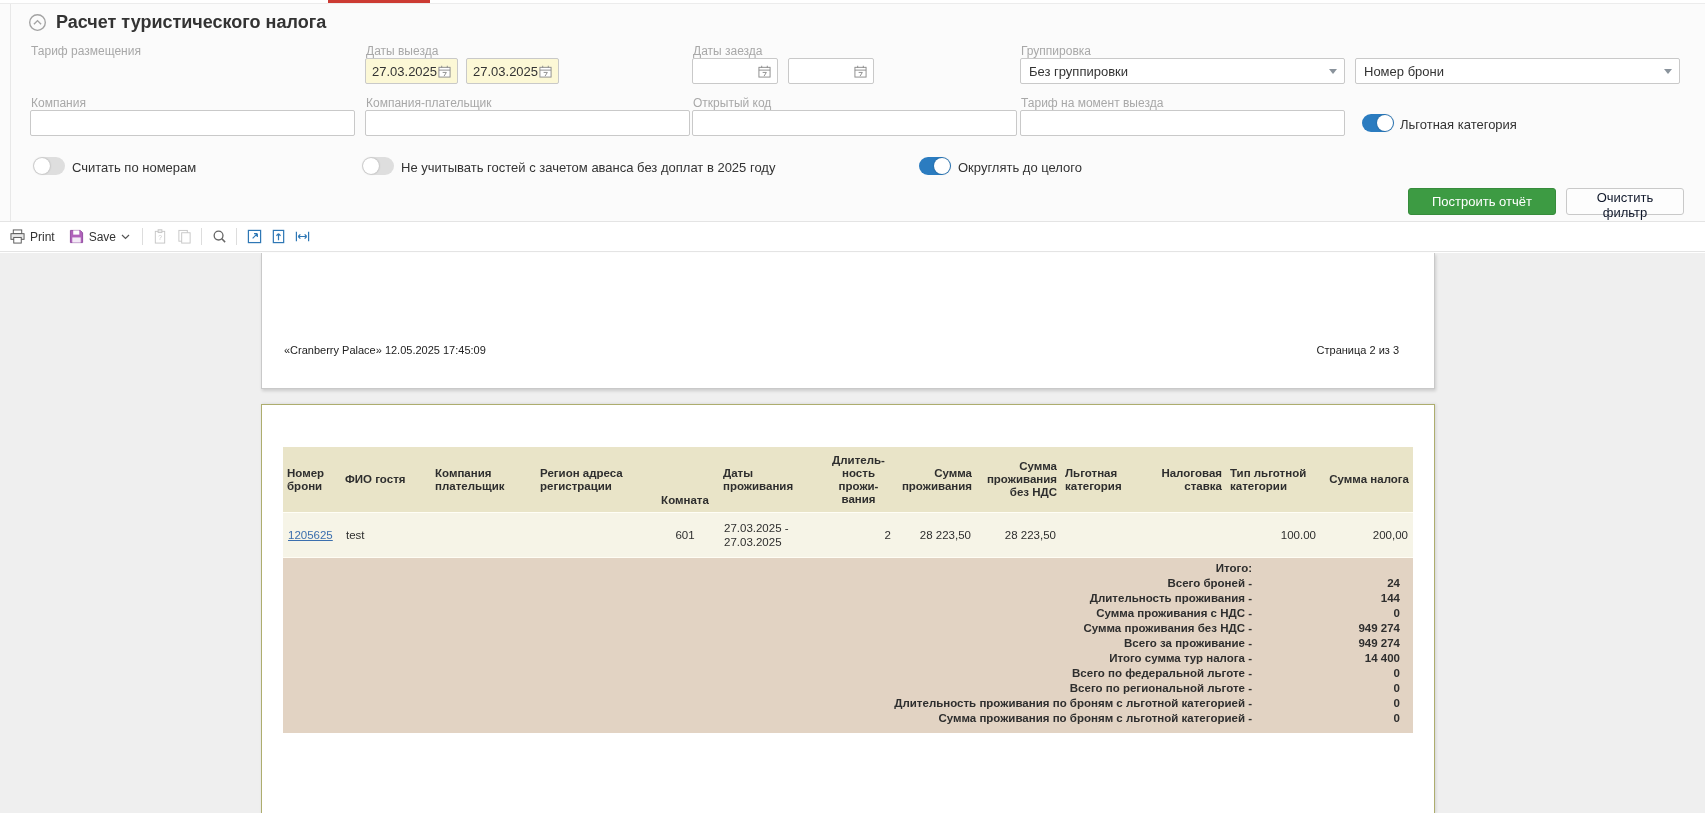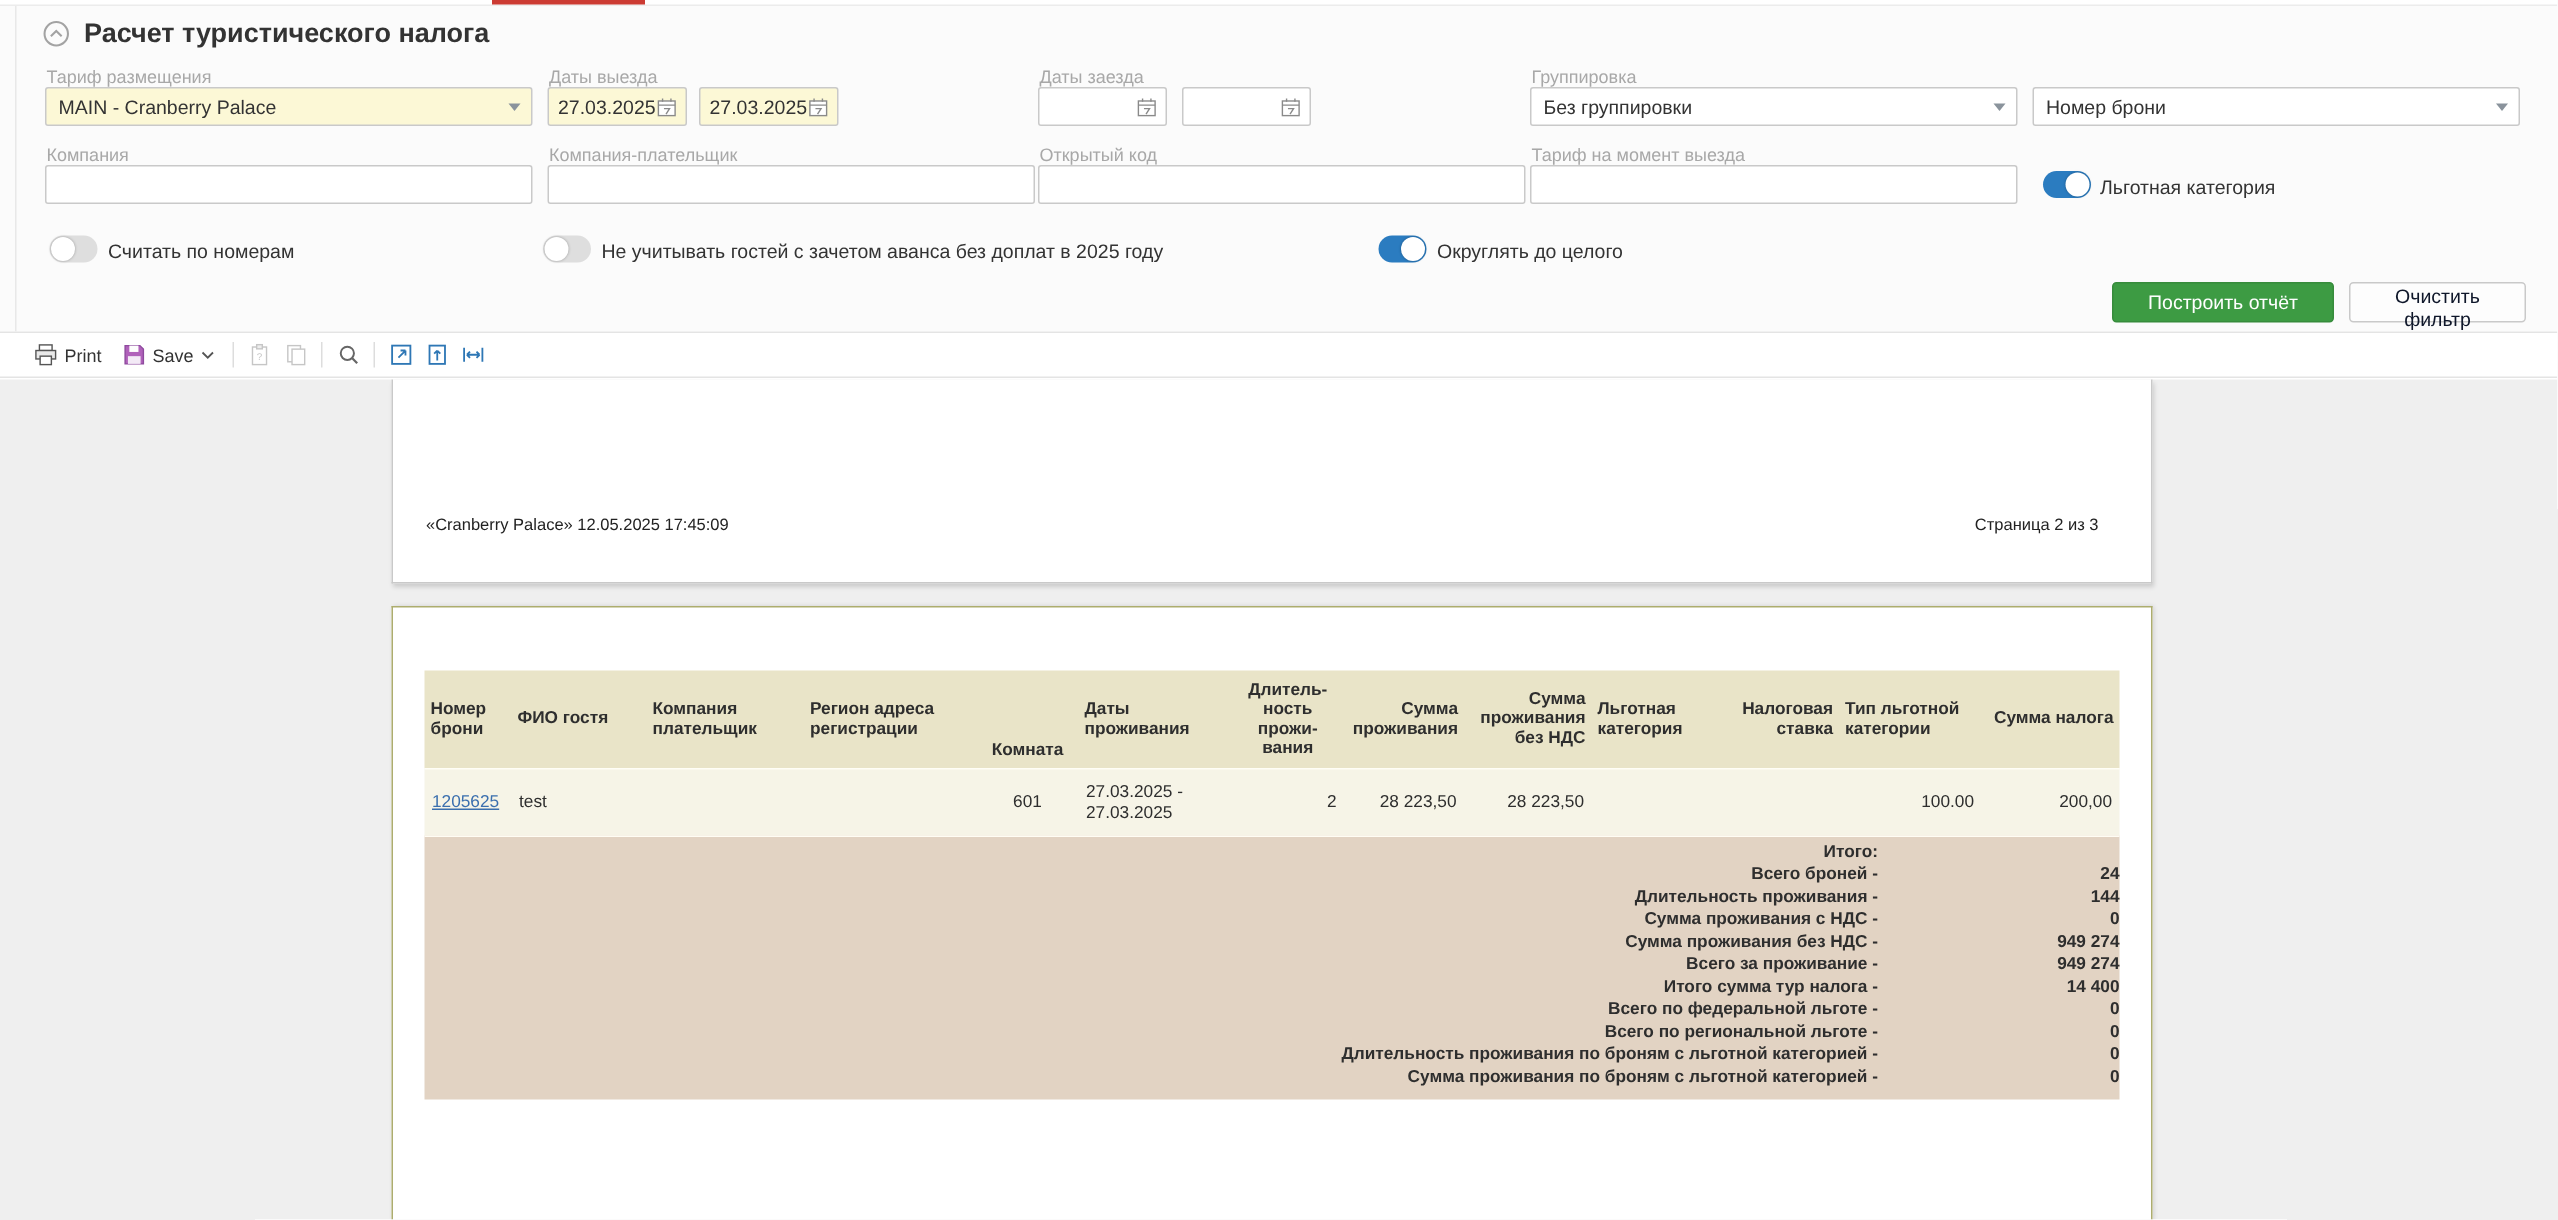--- a/index.html
+++ b/index.html
@@ -30,21 +30,21 @@
   .toggle.on{background:var(--toggle-blue,#2b7cc0);}
   .toggle.on .knob{left:15px;}
   .tglabel{position:absolute;font-size:13px;color:#333;white-space:nowrap;}
   
   .btn{position:absolute;height:27px;border-radius:3px;font-size:13px;cursor:pointer;
        font-family:"Liberation Sans",sans-serif;}
   .btn-green{background:var(--accent-green,#3d9b43);border:1px solid #378c3c;color:#fff;}
   .btn-clear{background:#fdfdfd;border:1px solid #c9c9c9;color:#0f172a;}
   
   .toolbar{position:absolute;top:221px;left:0;right:0;height:31px;background:#fff;border-top:1px solid #e4e4e4;
-           border-bottom:1px solid #e4e4e4;display:flex;align-items:center;padding-left:16px;box-sizing:border-box;}
+           border-bottom:1px solid #e4e4e4;display:flex;align-items:center;padding-left:3px;box-sizing:border-box;}
   .tb-btn{display:flex;align-items:center;gap:5px;padding:0 7px;height:24px;font-size:12px;color:#333;cursor:pointer;border-radius:2px;}
   .tb-ico{display:flex;align-items:center;justify-content:center;width:24px;height:24px;cursor:pointer;}
   .tb-ico.disabled{cursor:default;}
   .tb-sep{width:1px;height:17px;background:#ddd;margin:0 5px;}
   
   .preview{position:absolute;top:253px;left:0;width:1705px;height:560px;background:#efefef;}
   .page{position:absolute;background:#fff;}
   .page1{left:261px;top:0;width:1174px;height:136px;border:1px solid #c9c9c9;border-top:none;
          box-shadow:1px 2px 3px rgba(0,0,0,.15);box-sizing:border-box;}
   .p1footer{position:absolute;left:22px;right:35px;bottom:32px;display:flex;justify-content:space-between;
@@ -55,21 +55,21 @@
   .rtable{position:absolute;left:21px;top:42px;width:1130px;font-size:11.5px;color:#2e2e2e;}
   .thead{display:flex;background:var(--table-header-beige,#e9e4c8);min-height:65px;}
   .th{display:flex;align-items:center;padding:3px 4px;box-sizing:border-box;font-weight:bold;}
   .th span{width:100%;line-height:13px;}
   .trow-data{display:flex;background:var(--table-row-beige,#f6f4e7);min-height:44px;border-top:1px solid #fffef6;}
   .td{display:flex;align-items:center;padding:3px 5px;box-sizing:border-box;line-height:14px;}
   .blink{color:var(--link-blue,#3b6fae);text-decoration:underline;}
   .totals{background:var(--totals-tan,#e2d3c3);border-top:1px solid #fffdf4;padding:3px 0 7px;}
   .trow{display:flex;font-weight:bold;line-height:15px;}
   .tlabel{width:975px;text-align:right;box-sizing:border-box;padding-right:6px;}
-  .tvalue{flex:1;text-align:right;box-sizing:border-box;}
+  .tvalue{flex:1;text-align:right;box-sizing:border-box;padding-right:13px;}
 </style>
 </head>
 <body>
 
 <div class="app">
 
   <div class="top-strip">
     <div class="red-accent"></div>
   </div>
 
@@ -80,24 +80,20 @@
       <span style="display:flex;">
         <svg width="19" height="19" viewBox="0 0 18 18">
           <circle cx="9" cy="9" r="7.4" fill="none" stroke="#a3a3a3" stroke-width="1.3"></circle>
           <path d="M5.6 10.6 L9 7.2 L12.4 10.6" fill="none" stroke="#a3a3a3" stroke-width="1.3"></path>
         </svg>
       </span>
       <span class="page-title">Расчет туристического налога</span>
     </div>
 
     <div class="flabel" style="left:31px;top:40px">Тариф размещения</div>
-    <div class="field select yellow" style="left:30px;top:54px;width:325px">
-      <span class="sel-text">MAIN - Cranberry Palace</span>
-      <span class="dd-arrow"></span>
-    </div>
 
     <div class="flabel" style="left:366px;top:40px">Даты выезда</div>
     <div class="field date yellow" style="left:365px;top:54px;width:93px">
       <span>27.03.2025</span>
       <svg width="13" height="13" viewBox="0 0 14 14">
           <rect x="1" y="2.5" width="12" height="10.5" fill="#fff" stroke="#8a8a8a"></rect>
           <line x1="1" y1="5.5" x2="13" y2="5.5" stroke="#8a8a8a"></line>
           <line x1="4" y1="0.8" x2="4" y2="3" stroke="#8a8a8a"></line>
           <line x1="10" y1="0.8" x2="10" y2="3" stroke="#8a8a8a"></line>
           <path d="M5 8 h4 l-2.5 4" fill="none" stroke="#8a8a8a"></path>

